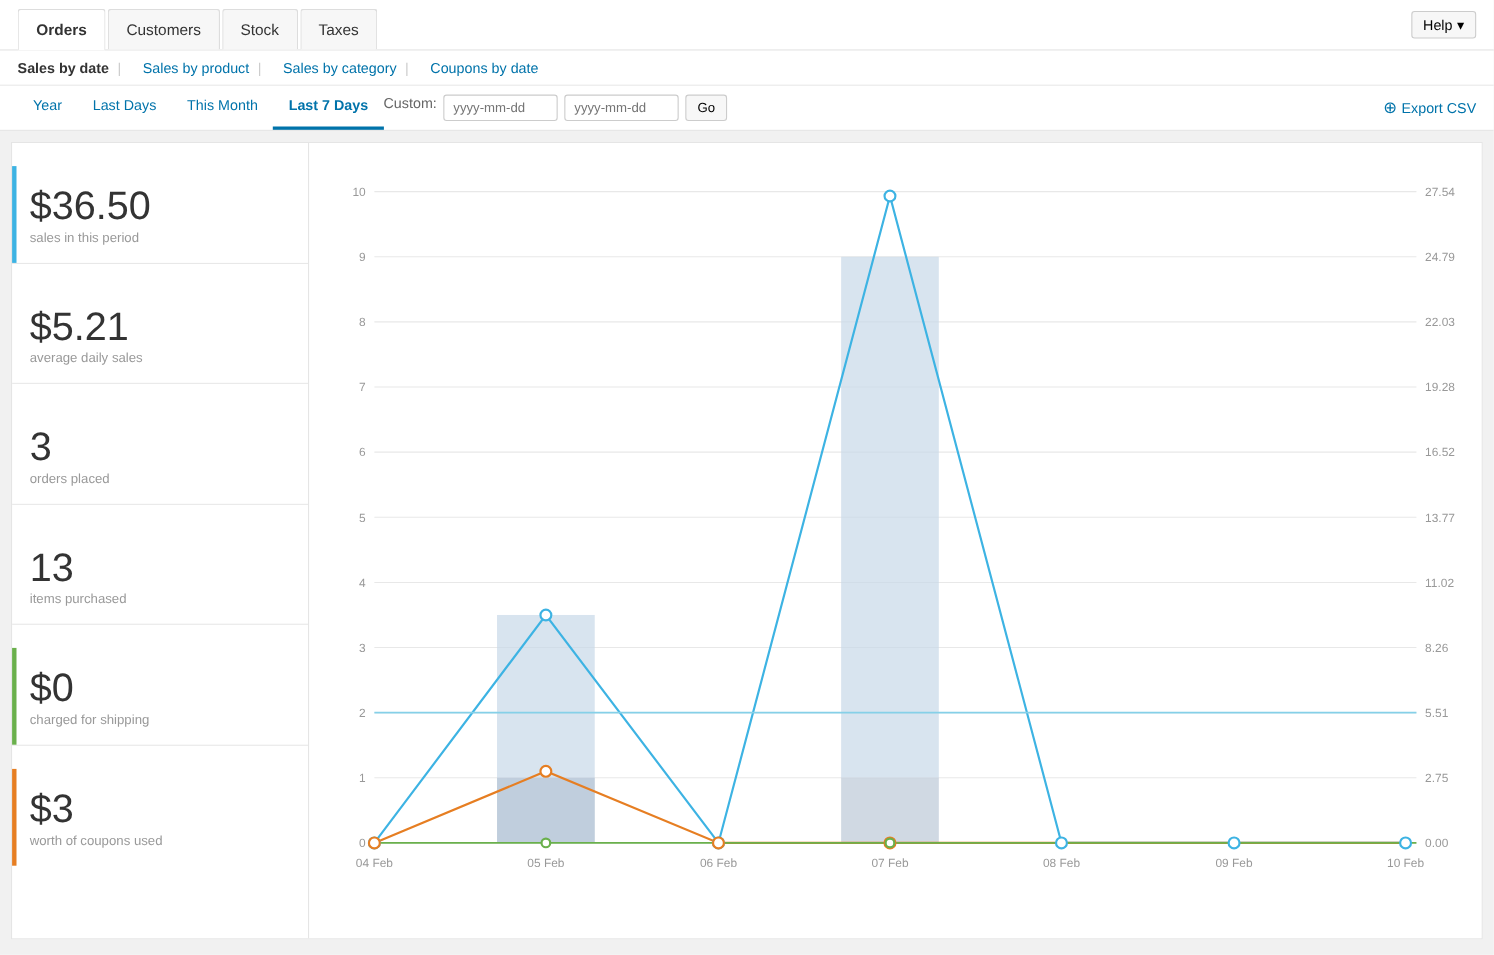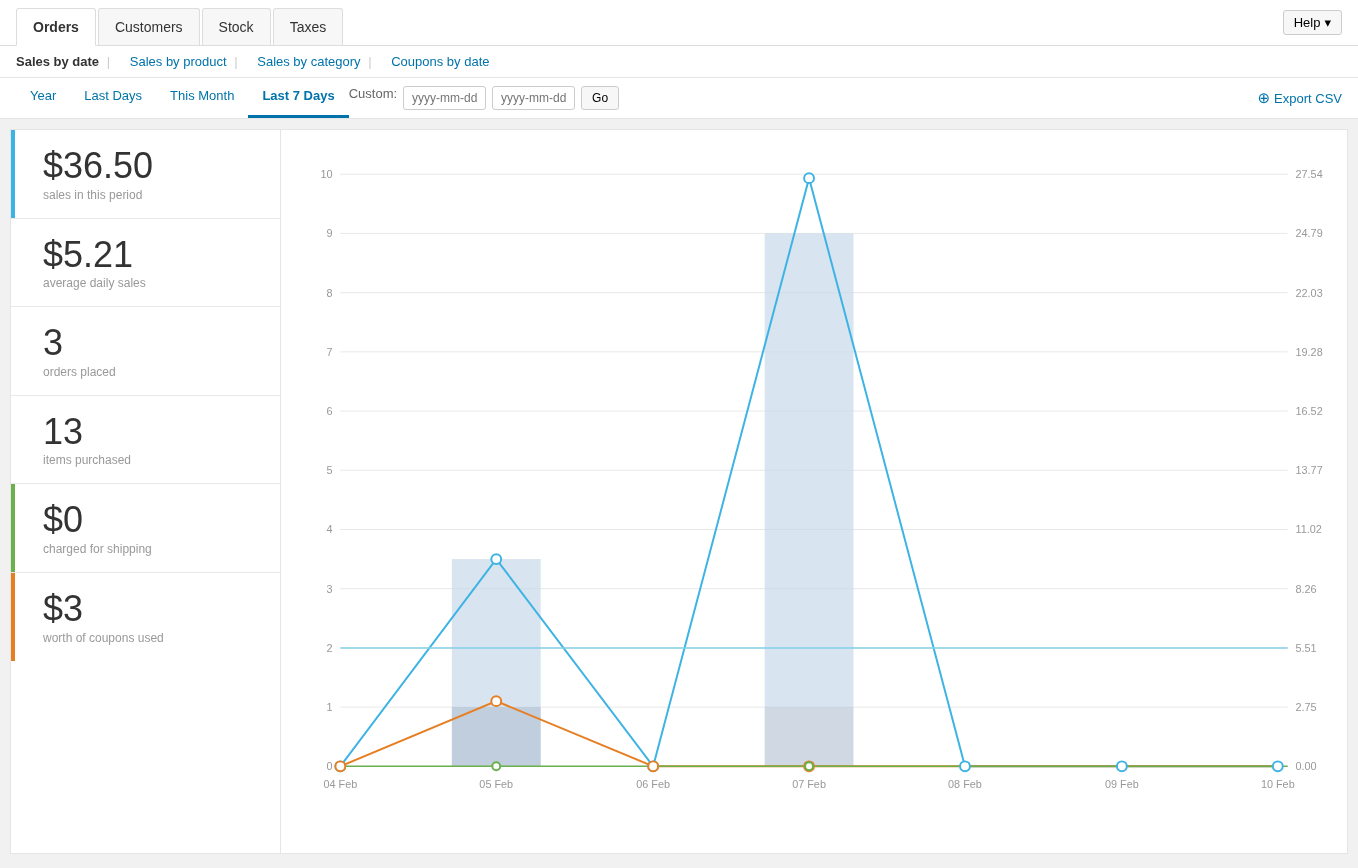--- a/index.html
+++ b/index.html
@@ -15,28 +15,28 @@
     .sub-nav a { color: #0073aa; text-decoration: none; margin-right: 4px; margin-left: 12px; }
     .sub-nav .sep { color: #ccc; margin-right: 4px; }
     .sub-nav .current { color: #333; font-weight: 600; margin-right: 4px; margin-top: 24px; }
 
     .filter-bar { background: #fff; border-bottom: 1px solid #e5e5e5; padding: 0 16px; display: flex; align-items: center; justify-content: space-between; }
     .filter-tabs { display: flex; }
     .filter-tab { padding: 10px 14px; font-size: 13px; color: #0073aa; cursor: pointer; border-bottom: 3px solid transparent; text-decoration: none; }
     .filter-tab.active { color: #0073aa; border-bottom: 3px solid #0073aa; font-weight: 600; }
     .custom-section { display: flex; gap: 6px; padding: 8px 0; }
     .custom-label { font-size: 13px; color: #666; }
-    .custom-input { border: 1px solid #ccc; padding: 4px 8px; font-size: 12px; color: #aaa; border-radius: 3px; width: 83px; }
+    .custom-input { border: 1px solid #ccc; padding: 4px 8px; font-size: 12px; color: #aaa; border-radius: 3px; width: 104px; }
     .go-btn { border: 1px solid #ccc; background: #f7f7f7; padding: 4px 10px; border-radius: 3px; cursor: pointer; font-size: 12px; }
     .export-btn { color: #0073aa; font-size: 13px; cursor: pointer; display: flex; align-items: center; gap: 4px; text-decoration: none; }
 
     .content { display: flex; padding: 0; background: #fff; border: 1px solid #e5e5e5; margin: 10px; }
 
     .stats-panel { width: 270px; min-width: 270px; border-right: 1px solid #e5e5e5; }
-    .stat-item { padding: 16px 32px; border-bottom: 1px solid #e8e8e8; position: relative; }
+    .stat-item { padding: 16px 16px; border-bottom: 1px solid #e8e8e8; position: relative; margin-top: 21px; }
     .stat-item:last-child { border-bottom: none; }
     .stat-value { font-size: 36px; font-weight: 300; color: #333; line-height: 1.1; }
     .stat-label { font-size: 12px; color: #999; margin-top: 2px; }
     .stat-bar-blue { position: absolute; left: 0; top: 0; bottom: 0; width: 4px; background: #3db3e3; }
     .stat-bar-green { position: absolute; left: 0; top: 0; bottom: 0; width: 4px; background: #6ab04c; }
     .stat-bar-orange { position: absolute; left: 0; top: 0; bottom: 0; width: 4px; background: #e67e22; }
 
     .chart-panel { flex: 1; padding: 10px 10px 10px 10px; overflow: hidden; position: relative; }
 
     svg.chart { width: 100%; height: 700px; }

